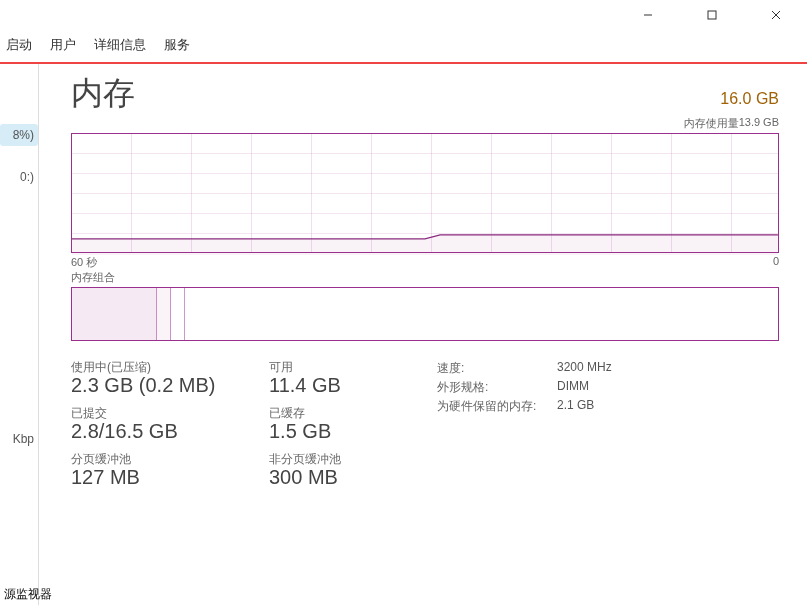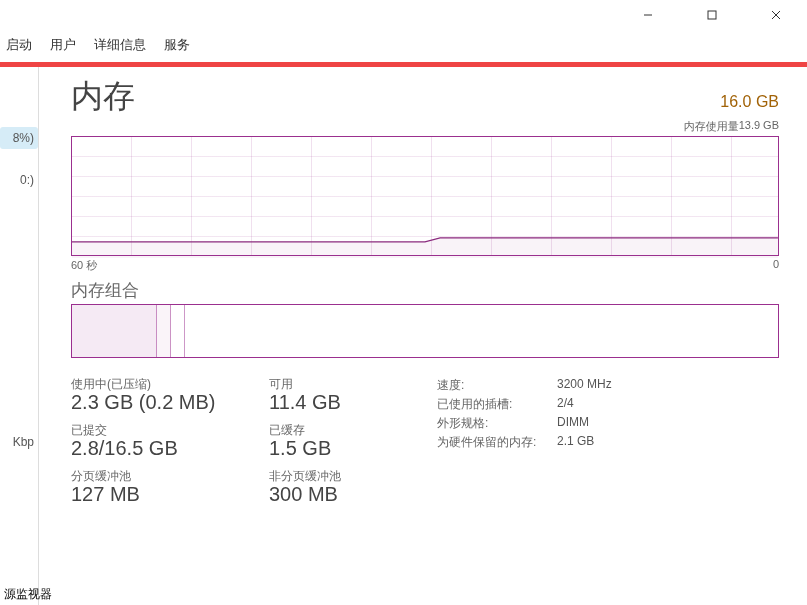--- a/index.html
+++ b/index.html
@@ -35,21 +35,21 @@
     color: #333;
     font-size: 12px;
   }
   .titlebar-btn svg { width: 10px; height: 10px; }
   .tabs-row {
     display: flex;
     gap: 14px;
     padding: 4px 4px 6px 4px;
     font-size: 13px;
     color: #333;
-    border-bottom: 5px solid #ef4444;
+    border-bottom: 2px solid #ef4444;
   }
   .tabs-row .tab { padding: 2px 2px; }
   .body-row { display: flex; height: calc(100% - 60px); }
   .sidebar {
     width: 38px;
     padding: 60px 0 0 0;
     display: flex;
     flex-direction: column;
     gap: 20px;
     font-size: 12px;
@@ -79,23 +79,22 @@
   .mem-title {
     font-size: 32px;
     font-weight: 400;
     color: #444;
   }
   .mem-total {
     font-size: 16px;
     color: #a16207;
   }
   .chart-label {
-    font-size: 17px;
+    font-size: 11px;
     color: #666;
-    margin-top: 6px;
   }
   .chart-label-row {
     display: flex;
     justify-content: flex-end;
     font-size: 11px;
     color: #666;
   }
   .usage-chart {
     width: 100%;
     height: 120px;
@@ -235,24 +234,20 @@
         <div>
           <div class="stat-label">可用</div>
           <div class="stat-value">11.4 GB</div>
         </div>
         <div style="grid-row: span 3">
           <div class="spec-row">
               <span class="spec-label">速度:</span>
               <span>3200 MHz</span>
             </div>
           <div class="spec-row">
-              <span class="spec-label">已使用的插槽:</span>
-              <span>2/4</span>
-            </div>
-          <div class="spec-row">
               <span class="spec-label">外形规格:</span>
               <span>DIMM</span>
             </div>
           <div class="spec-row">
               <span class="spec-label">为硬件保留的内存:</span>
               <span>2.1 GB</span>
             </div>
         </div>
 
         <div>

